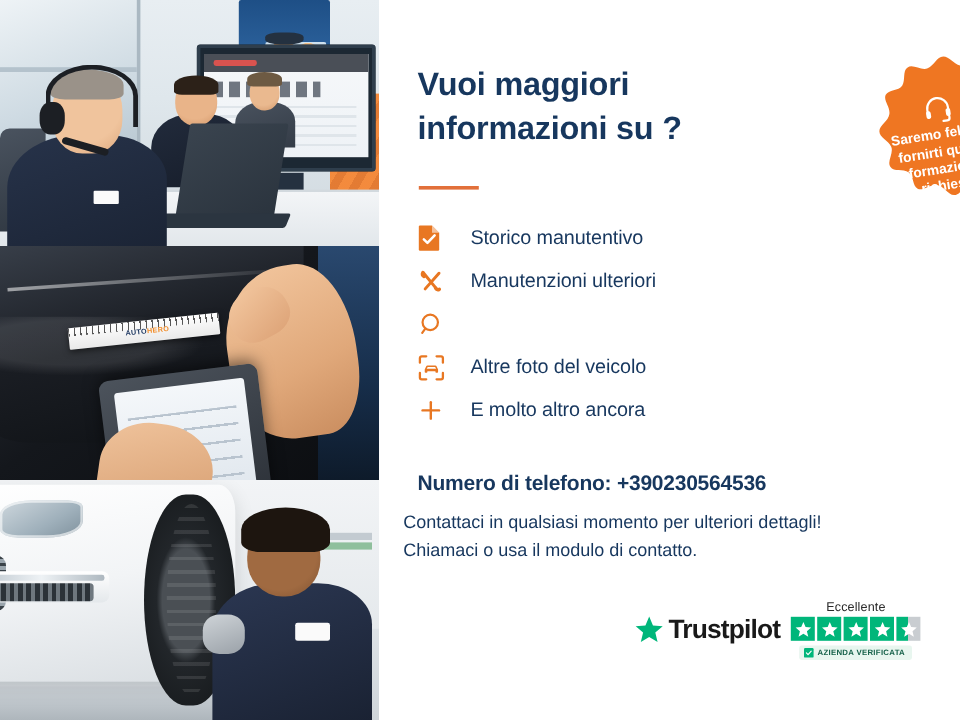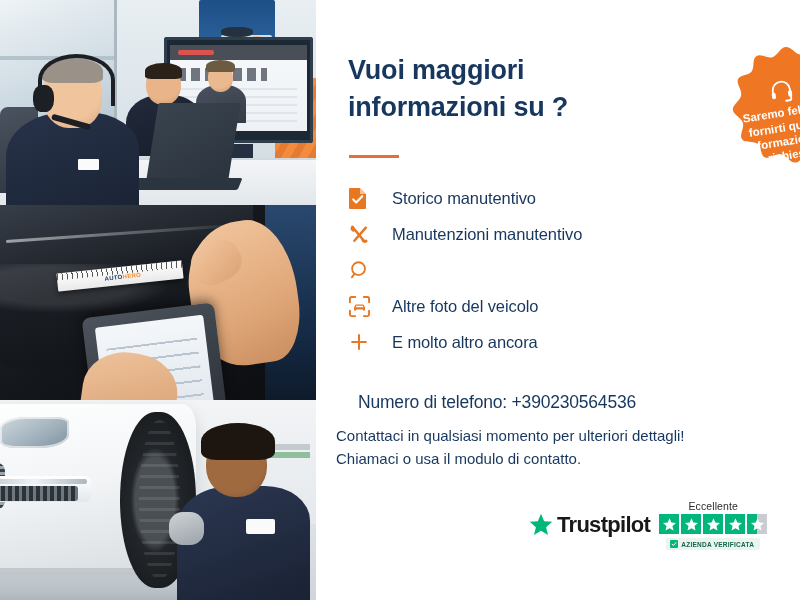--- a/index.html
+++ b/index.html
@@ -435,23 +435,22 @@
     letter-spacing: -0.1px;
   }
 
   
   .phone {
     position: absolute;
     left: 32px;
     top: 392px;
     color: #17375e;
     font-size: 17.5px;
-    font-weight: 400;
+    font-weight: 700;
     letter-spacing: -0.2px;
-    margin-left: 10px;
   }
   .contact-lines {
     position: absolute;
     left: 20px;
     top: 424px;
     width: 420px;
     color: #17375e;
     font-size: 15px;
     line-height: 1.55;
     font-weight: 400;
@@ -645,21 +644,21 @@
 
       <div class="feature">
         <span class="feature-icon">
           <svg width="23" height="23" viewBox="0 0 24 24" fill="none" stroke="#e87722" stroke-width="2.6" stroke-linecap="round">
             <path d="M5 4.5l11.5 14"></path>
             <path d="M18.6 4.9l-12 13.6"></path>
             <path d="M4.6 4.3a2.6 2.6 0 0 0 1 3.4" stroke-width="3"></path>
             <path d="M18.9 18.9a2.6 2.6 0 0 1-3.3-1" stroke-width="3"></path>
           </svg>
         </span>
-        <span class="feature-label">Manutenzioni manutentivo</span>
+        <span class="feature-label">Manutenzioni ulteriori</span>
       </div>
 
       <div class="feature">
         <span class="feature-icon">
           <svg width="22" height="22" viewBox="0 0 24 24" fill="none" stroke="#e87722" stroke-width="2" stroke-linecap="round">
             <circle cx="11.5" cy="10.5" r="7"></circle>
             <path d="M7 16.2L4.2 20"></path>
           </svg>
         </span>
       </div>

